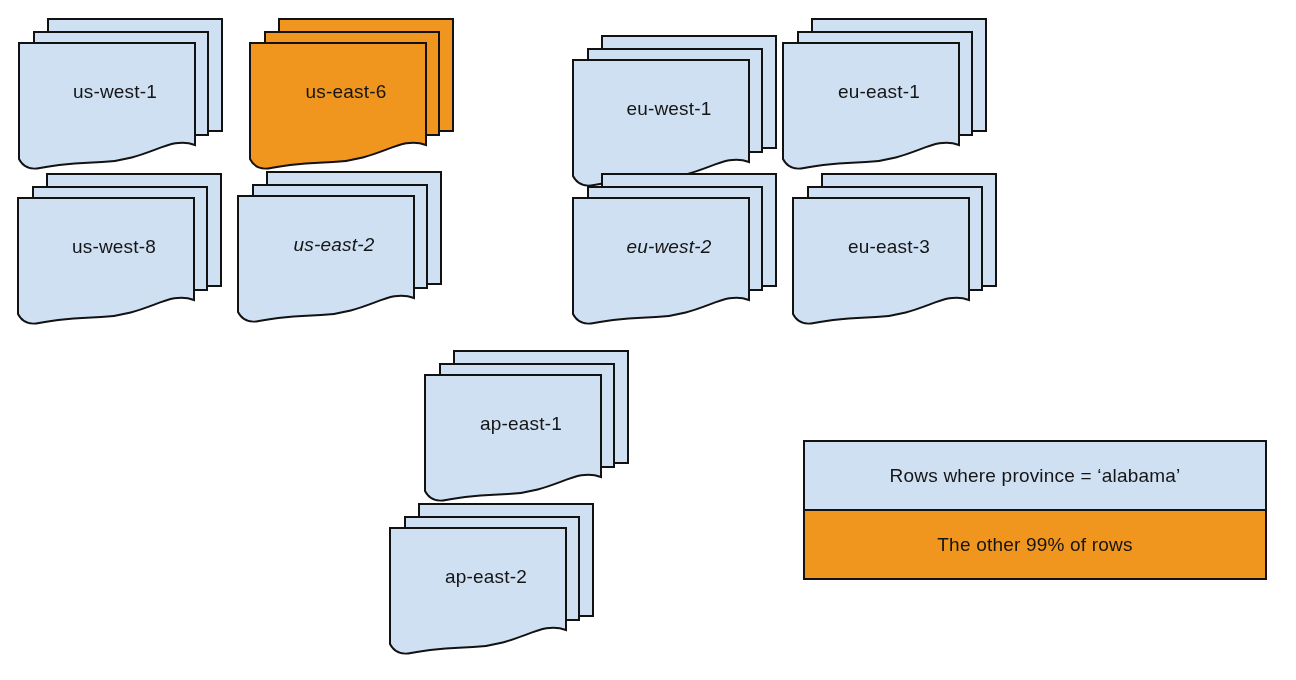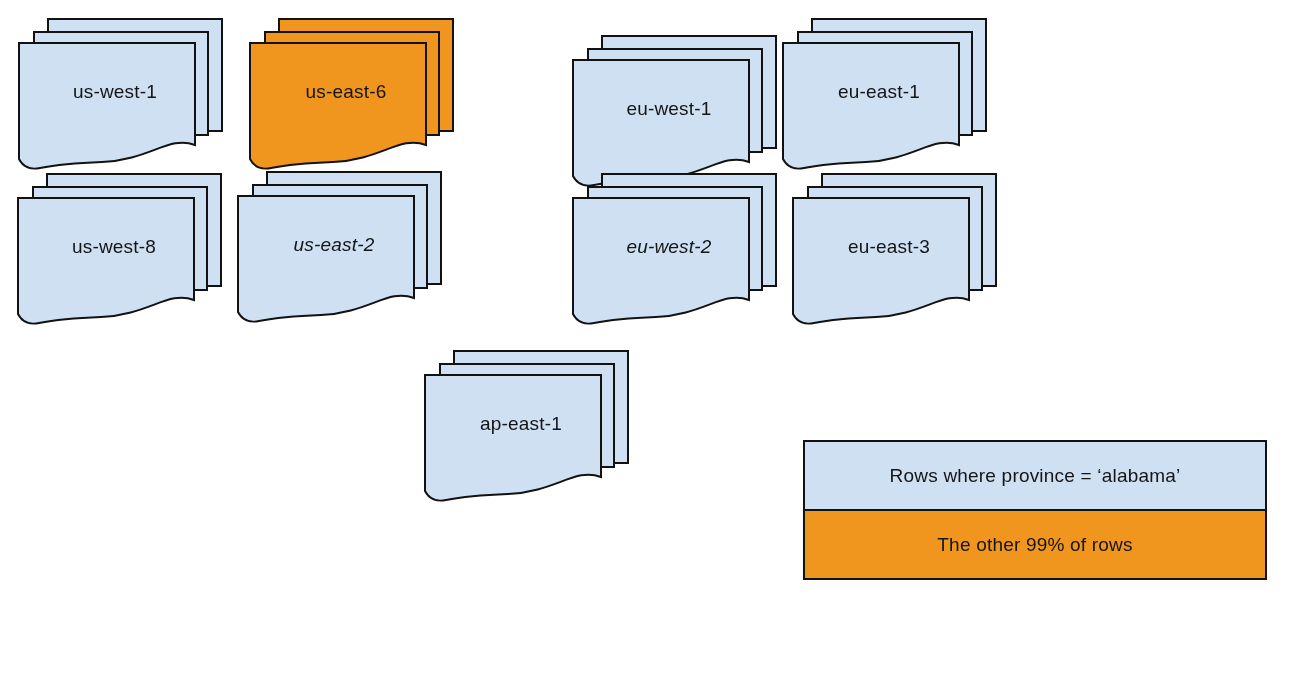--- a/index.html
+++ b/index.html
@@ -117,20 +117,28 @@
 
   <div class="stack" style="left:401px;top:350px;margin-left:24px;">
     <div class="sheet back2"></div>
     <div class="sheet back1"></div>
     <svg class="doc" width="178" height="132" viewBox="0 0 178 132">
         <path d="M1,1 H177 V103 C151,93 132,118 84,120 C58,121 42,122 22,126 C13,128 5,125 1,117 Z"></path>
       </svg>
     <div class="doc-label">ap-east-1</div>
   </div>
 
+  <div class="stack" style="left:390px;top:503px;">
+    <div class="sheet back2"></div>
+    <div class="sheet back1"></div>
+    <svg class="doc" width="178" height="132" viewBox="0 0 178 132">
+        <path d="M1,1 H177 V103 C151,93 132,118 84,120 C58,121 42,122 22,126 C13,128 5,125 1,117 Z"></path>
+      </svg>
+    <div class="doc-label">ap-east-2</div>
+  </div>
 
   <div class="legend">
     <div class="legend-row" style="background: rgb(207, 224, 243);">
       <span>Rows where province = ‘alabama’</span>
     </div>
     <div class="legend-row" style="background: rgb(240, 150, 30);">
       <span>The other 99% of rows</span>
     </div>
   </div>
 

